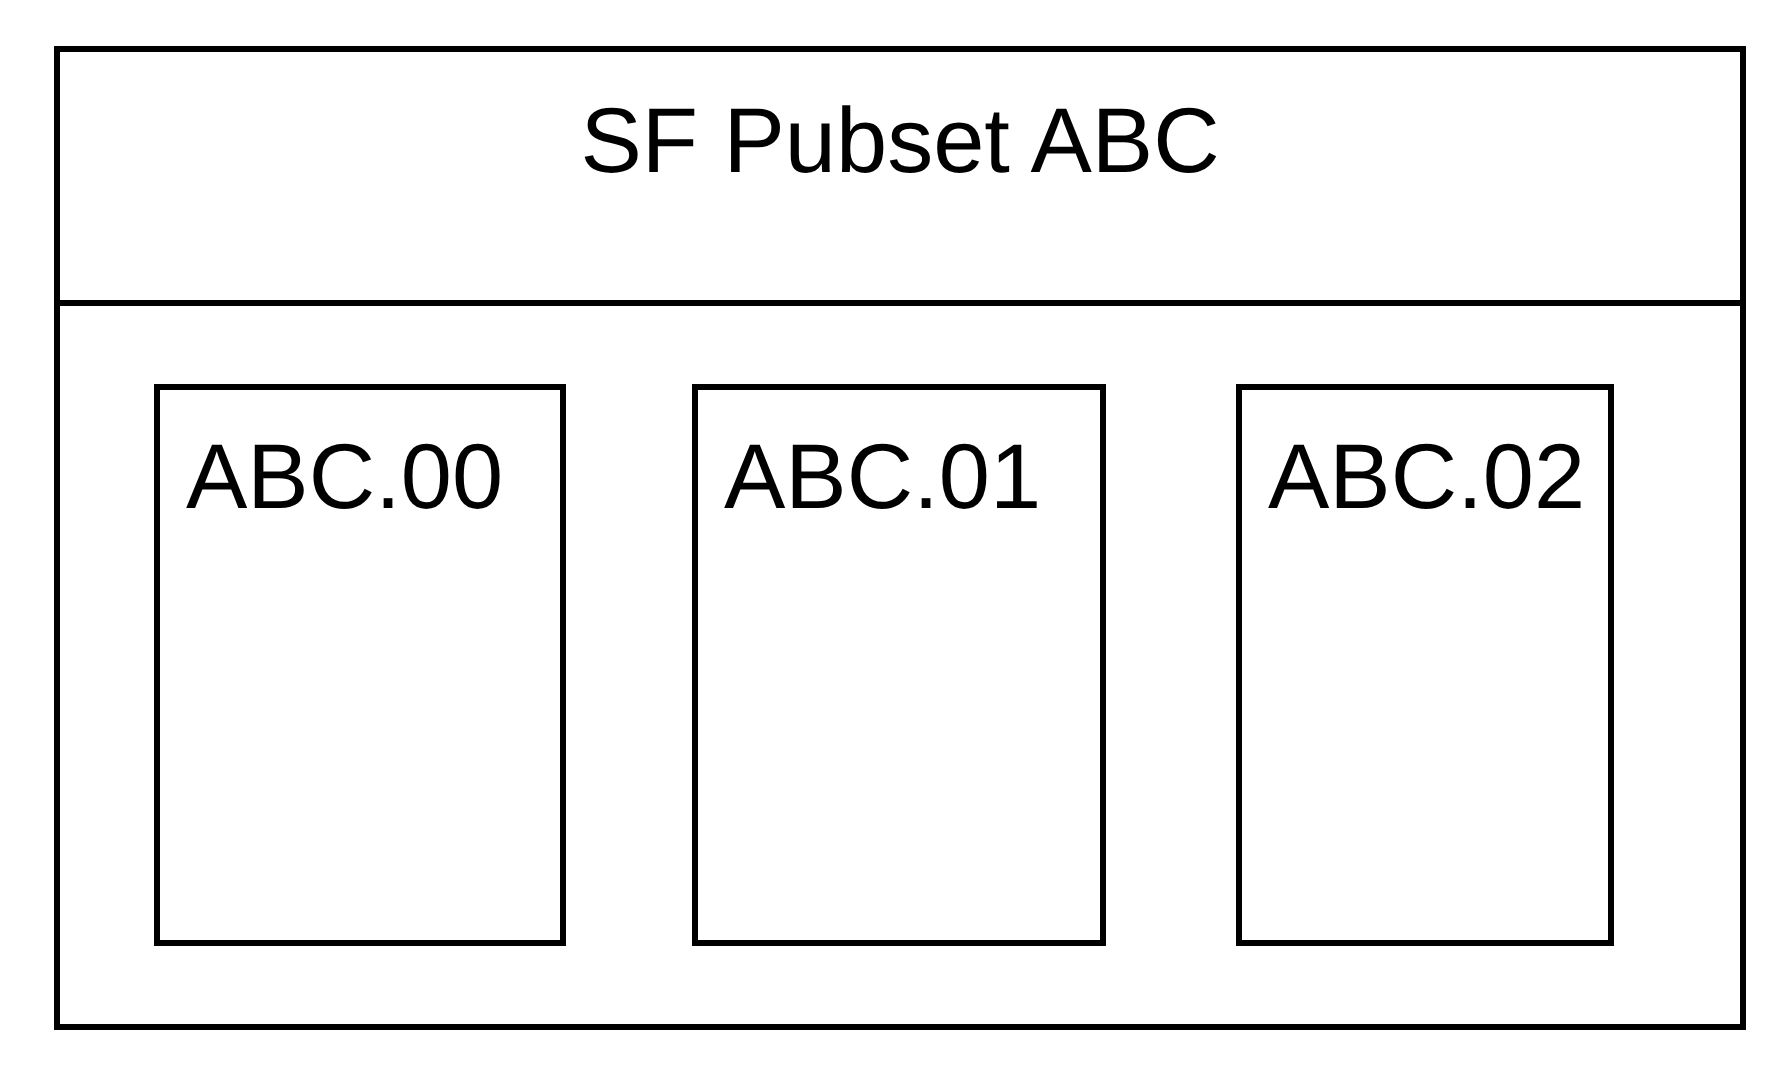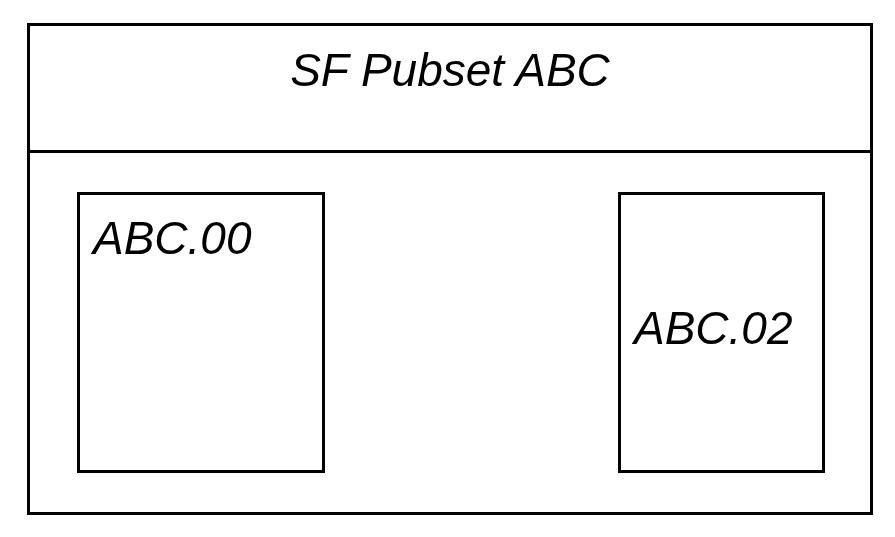--- a/index.html
+++ b/index.html
@@ -18,21 +18,20 @@
   }
   .frame {
     position: absolute;
     left: 27px;
     top: 23px;
     width: 846px;
     height: 492px;
     border: 3px solid #000000;
     box-sizing: border-box;
     background: #ffffff;
-    font-style: italic;
   }
   .header {
     height: 127px;
     border-bottom: 3px solid #000000;
     box-sizing: border-box;
     display: flex;
     align-items: center;
     justify-content: center;
     padding-bottom: 36px;
   }
@@ -50,23 +49,23 @@
     top: 39px;
     height: 281px;
     border: 3px solid #000000;
     box-sizing: border-box;
     background: #ffffff;
     display: flex;
     flex-direction: column;
     justify-content: space-between;
     padding: 20px 6px 30px 13px;
   }
-  .vol-0 { left: 47px;  width: 248px; }
+  .vol-0 { left: 47px;  width: 206px; }
   .vol-1 { left: 316px; width: 207px; }
-  .vol-2 { left: 588px; width: 207px; justify-content: center; }
+  .vol-2 { left: 588px; width: 189px; }
   .vol-label,
   .vol-sublabel {
     font-size: 46px;
     line-height: 1;
     white-space: nowrap;
   }
 </style>
 </head>
 <body>
 
@@ -76,20 +75,24 @@
     <div class="header">
       <div class="title">SF Pubset ABC</div>
     </div>
 
     <div class="volumes">
 
       <div class="vol vol-0">
         <div class="vol-label">ABC.00</div>
       </div>
 
+      <div class="vol vol-1">
+        <div class="vol-label">ABC.01</div>
+        <div class="vol-sublabel"></div>
+      </div>
 
       <div class="vol vol-2">
         <div class="vol-label">ABC.02</div>
         <div class="vol-sublabel"></div>
       </div>
 
     </div>
   </div>
 </div>
 

